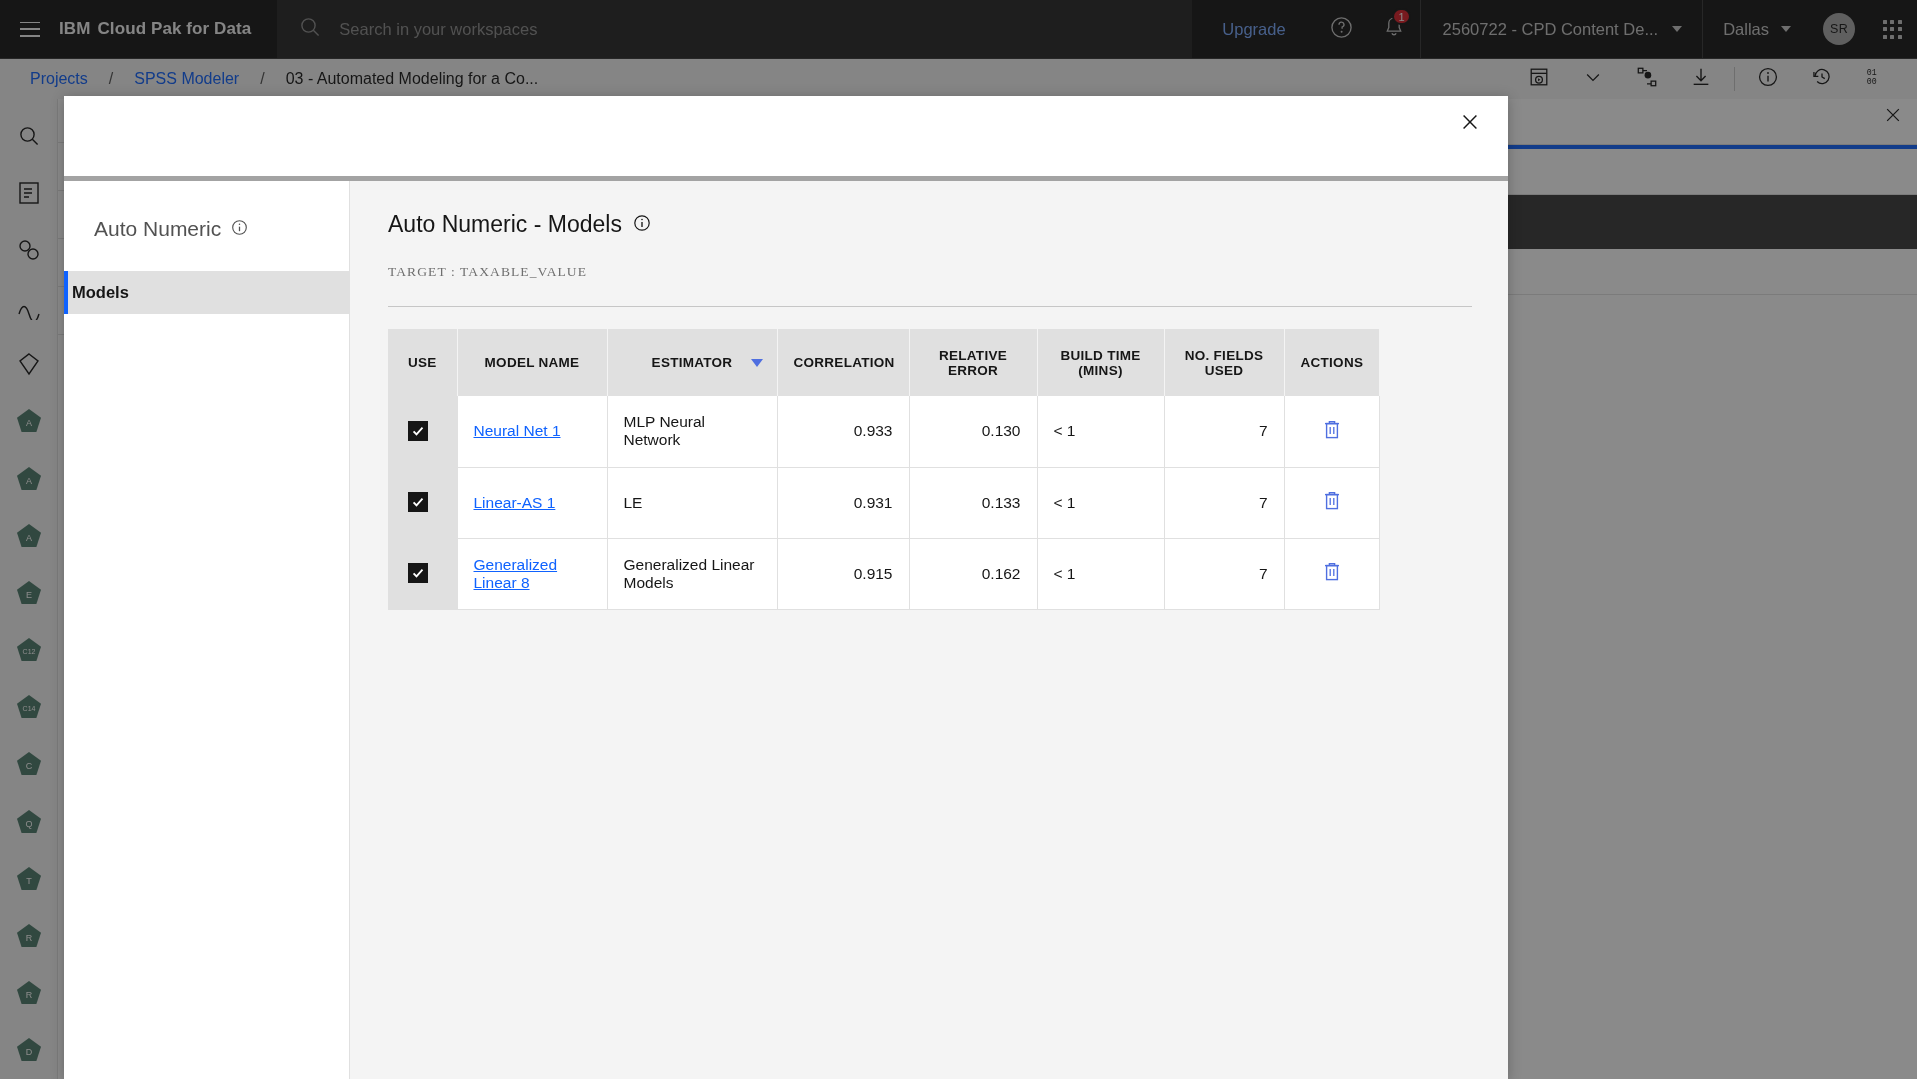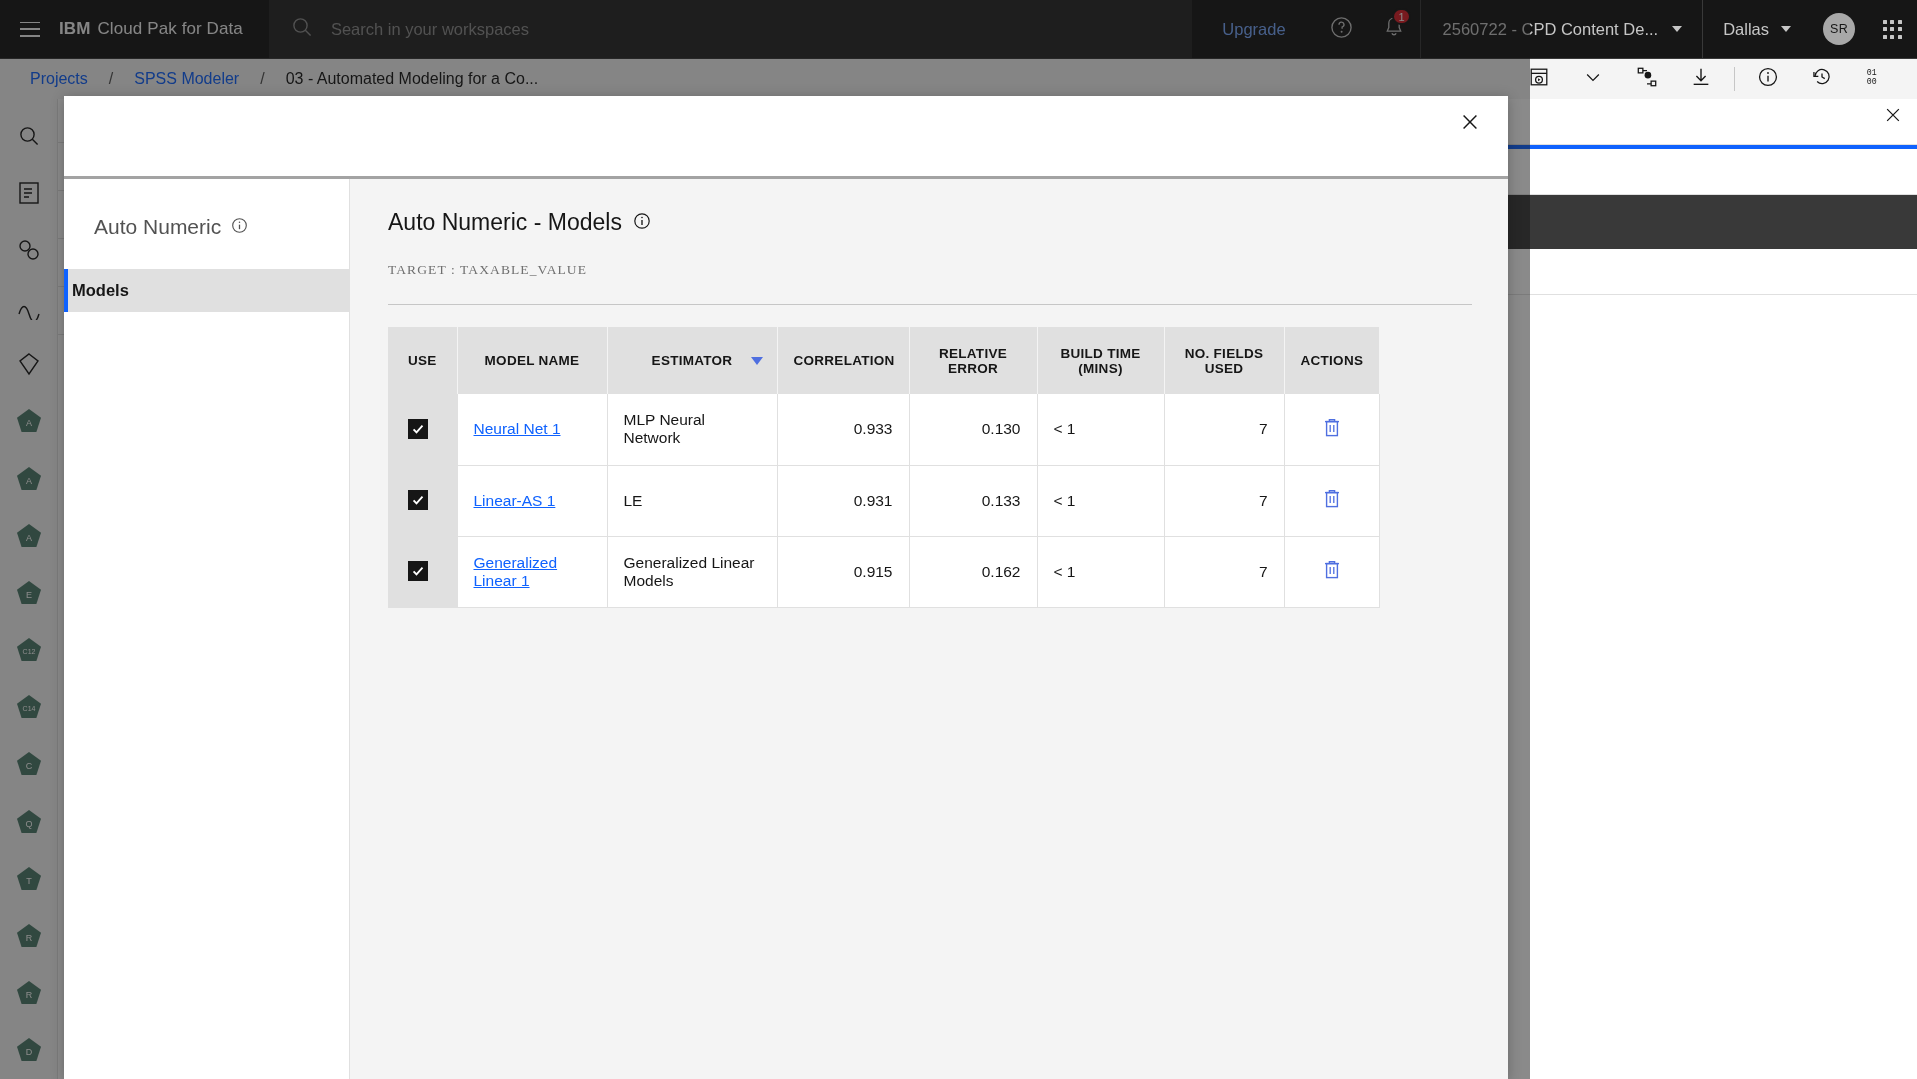--- a/index.html
+++ b/index.html
@@ -1,41 +1,41 @@
 <!DOCTYPE html>
 <html><head>
 <meta charset="utf-8">
 <style>
   * { box-sizing: border-box; margin: 0; padding: 0; }
   html, body {
     width: 1917px; height: 1079px;
     font-family: "Liberation Sans", sans-serif;
     background: #ffffff; overflow: hidden;
   }
-  .app { position: relative; width: 1530px; height: 1079px; background:#f0abfc; }
+  .app { position: relative; width: 1917px; height: 1079px; background:#f0abfc; }
 
   
   .hdr {
     position: absolute; left:0; top:0; width:1917px; height:59px;
     background:#161616; display:flex; align-items:center;
     border-bottom:1px solid #393939; z-index:5;
   }
   .hdr-hamb {
     width:59px; height:58px; display:flex; align-items:center; justify-content:center;
     cursor:pointer;
   }
   .hamb-lines { width:20px; height:15px; display:flex; flex-direction:column; justify-content:space-between; }
   .hamb-lines i { display:block; height:1.5px; background:#f4f4f4; width:100%; }
   .hdr-brand {
     height:58px; display:flex; align-items:center; padding-right:26px;
     color:#f4f4f4; font-size:17px; letter-spacing:.1px;
     background:#161616; cursor:pointer;
   }
   .hdr-brand .ibm { font-weight:600; margin-right:7px; }
-  .hdr-brand .rest { font-weight:400; }
+  .hdr-brand .rest { font-weight:700; }
   .hdr-search {
     flex:0 0 auto; width:640px; height:58px; display:flex; align-items:center;
     background:#262626; padding-left:22px; gap:18px; cursor:text;
   }
   .hdr-search .ph { color:#8d8d8d; font-size:16.5px; }
   .hdr-spacer { flex:1 1 auto; height:58px; background:#262626; }
   .hdr-right { display:flex; align-items:center; height:58px; background:#161616; }
   .hdr-upgrade {
     color:#78a9ff; font-size:16.5px; padding:0 30px; height:58px;
     display:flex; align-items:center; cursor:pointer;
@@ -111,21 +111,21 @@
   }
   .modal-head { position:relative; height:80px; flex:0 0 80px; background:#ffffff; }
   .modal-title {
     position:absolute; left:30px; top:22px; font-size:30px; color:#161616; font-weight:400;
     letter-spacing:.1px;
   }
   .modal-close {
     position:absolute; right:14px; top:4px; width:48px; height:48px;
     display:flex; align-items:center; justify-content:center; cursor:pointer;
   }
-  .modal-body { flex:1 1 auto; display:flex; min-height:0; border-top:3px solid #a3a3a3; }
+  .modal-body { flex:1 1 auto; display:flex; min-height:0; border-top:5px solid #a3a3a3; }
 
   .m-side { width:286px; flex:0 0 286px; background:#ffffff; border-right:1px solid #e0e0e0; }
   .m-side-title {
     display:flex; align-items:center; gap:10px;
     padding:36px 0 0 30px; font-size:21px; color:#525252; font-weight:400;
   }
   .m-side-nav { margin-top:30px; }
   .m-nav-item {
     height:43px; display:flex; align-items:center; padding-left:26px;
     font-size:16.5px; color:#161616; cursor:pointer; border-left:4px solid transparent;
@@ -604,21 +604,21 @@
             </tr>
             <tr>
               <td class="use">
                 <span class="cbx">
                   <svg width="14" height="14" viewBox="0 0 14 14">
                       <path d="M2.6 7.3l2.9 3 6-6.6" fill="none" stroke="#ffffff" stroke-width="1.9"></path>
                     </svg>
                 </span>
               </td>
               <td>
-                <span class="mlink">Generalized Linear 1</span>
+                <span class="mlink">Generalized Linear 8</span>
               </td>
               <td>Generalized Linear Models</td>
               <td class="num">0.915</td>
               <td class="num">0.162</td>
               <td>&lt; 1</td>
               <td class="num">7</td>
               <td class="act">
                 <span class="trash">
                   <svg width="20" height="21" viewBox="0 0 20 21">
                       <path d="M3 4.6h14" stroke="#4f6fe0" stroke-width="1.4"></path>

